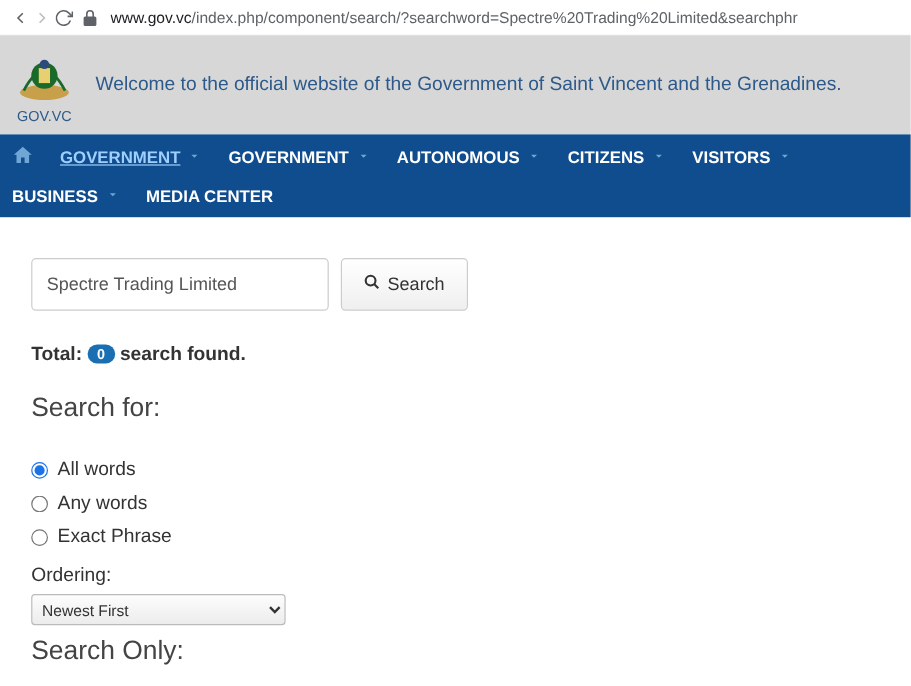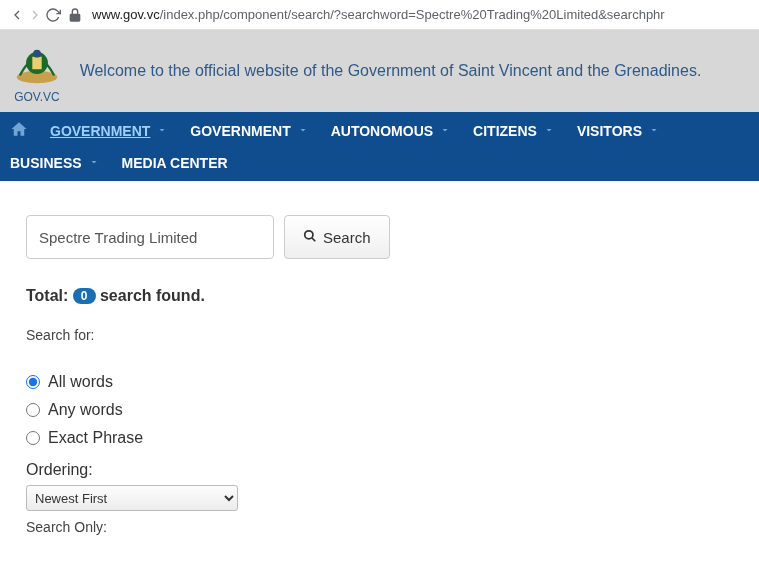--- a/index.html
+++ b/index.html
@@ -36,21 +36,21 @@
   .content { padding: 34px 26px 20px 26px; }
   .search-row { display: flex; gap: 10px; margin-bottom: 28px; }
   .search-input { width: 248px; height: 44px; border: 1px solid #ccc; border-radius: 4px; padding: 0 12px; font-size: 15px; color: #555; }
   .search-btn { height: 44px; padding: 0 18px; border: 1px solid #ccc; border-radius: 4px; background: linear-gradient(#fff,#efefef); display: inline-flex; align-items: center; gap: 6px; font-size: 15px; color: #333; cursor: pointer; }
   .search-btn svg { width: 14px; height: 14px; }
 
   .total-line { font-size: 16px; margin-bottom: 22px; }
   .total-line b { font-weight: bold; }
   .badge { display: inline-block; background: #1a6fb3; color: #fff; border-radius: 10px; padding: 1px 8px; font-size: 12px; font-weight: bold; vertical-align: 1px; }
 
-  .section-title { font-size: 14px; color: #444; font-weight: 400; margin-bottom: 30px; }
+  .section-title { font-size: 22px; color: #444; font-weight: 400; margin-bottom: 30px; }
   .radio-list { margin-bottom: 14px; }
   .radio-row { display: flex; align-items: center; gap: 8px; margin-bottom: 10px; font-size: 16px; color: #333; }
   .radio-row input[type=radio] { width: 14px; height: 14px; accent-color: #1a73e8; }
   .ordering-label { font-size: 16px; color: #333; margin-bottom: 6px; }
   .ordering-select { width: 212px; height: 26px; border: 1px solid #bbb; border-radius: 3px; background: linear-gradient(#fdfdfd,#ececec); font-size: 13px; padding: 0 4px; color: #333; margin-bottom: 8px; }
 </style>
 </head>
 <body>
 
 <div class="chrome-bar">

